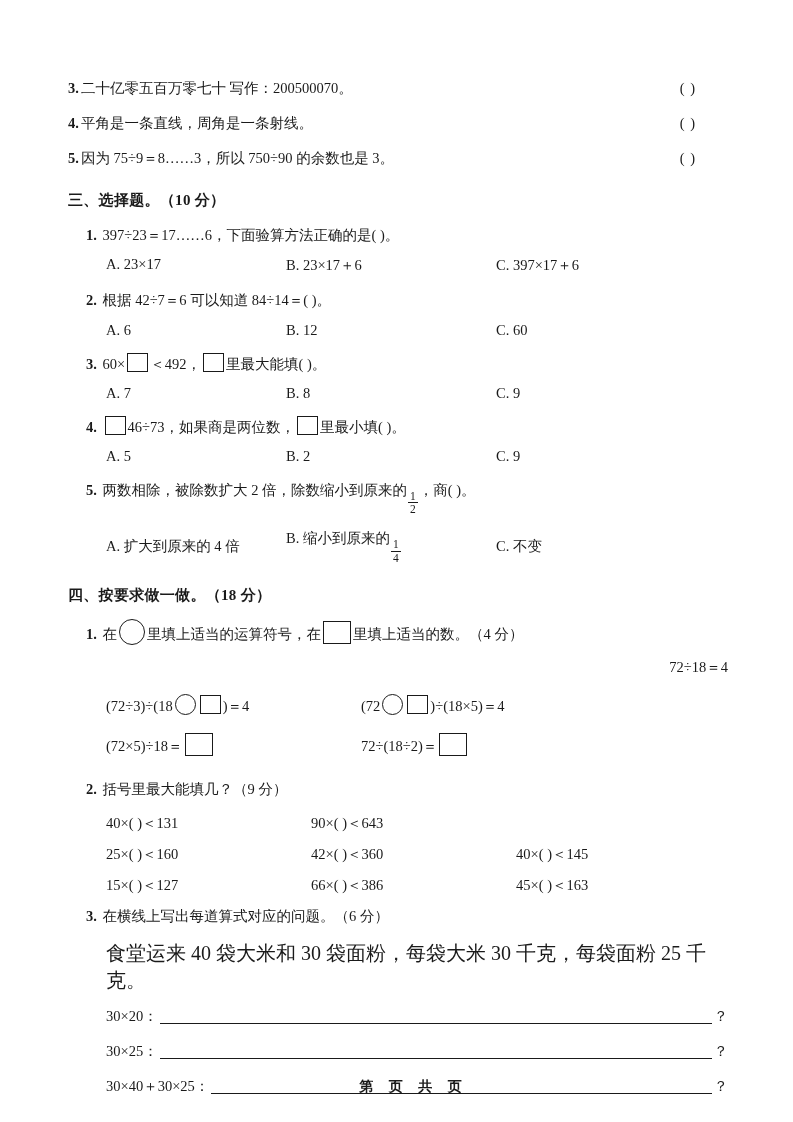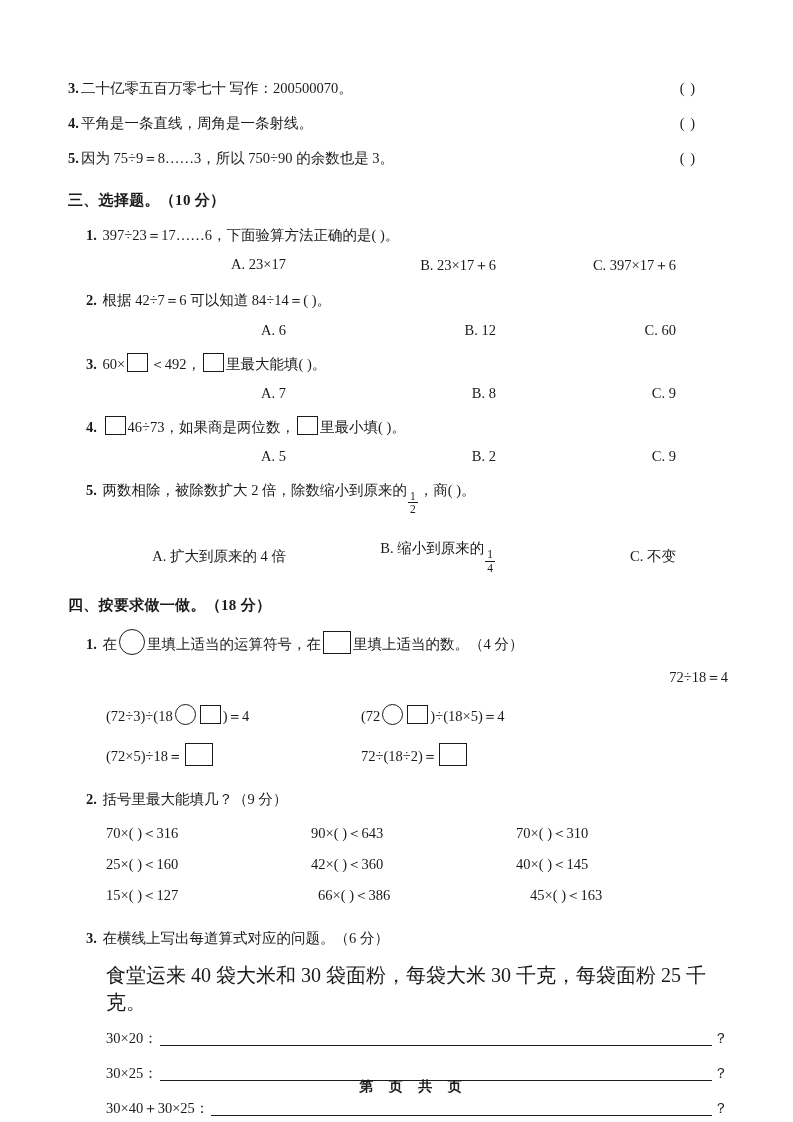--- a/index.html
+++ b/index.html
@@ -62,21 +62,20 @@
     line-height: 1.6;
     margin-bottom: 9px;
     padding-left: 18px;
   }
   .sub-q .qnum { font-weight: bold; }
   .opts {
     display: flex;
     font-size: 14.5px;
     padding-left: 38px;
     margin-bottom: 14px;
-    text-align: right;
   }
   .opts .opt:nth-child(1) { width: 180px; }
   .opts .opt:nth-child(2) { width: 210px; }
   .opts .opt:nth-child(3) { width: 180px; }
 
   
   .frac {
     display: inline-flex;
     flex-direction: column;
     align-items: center;
@@ -228,21 +227,21 @@
     <div class="sub-q">
       <span class="qnum">4.</span>
       <span class="box"></span><span>46÷73，如果商是两位数，</span><span class="box"></span><span>里最小填(        )。</span>
     </div>
     <div class="opts">
       <span class="opt">A. 5</span>
       <span class="opt">B. 2</span>
       <span class="opt">C. 9</span>
     </div>
 
-    <div class="sub-q" style="margin-bottom:24px;font-family:Liberation Serif, serif;">
+    <div class="sub-q" style="margin-bottom:14px;font-family:Liberation Serif, serif;">
       <span class="qnum">5.</span>
       <span>两数相除，被除数扩大 2 倍，除数缩小到原来的</span><span class="frac">
           <span class="num">1</span>
           <span class="den">2</span>
         </span><span>，商(        )。</span>
     </div>
     <div class="opts" style="margin-bottom:22px; align-items:center;">
       <span class="opt">A. 扩大到原来的 4 倍</span>
       <span class="opt"><span>B. 缩小到原来的</span><span class="frac">
             <span class="num">1</span>
@@ -270,30 +269,29 @@
       <span class="eq"><span>72÷(18÷2)＝</span><span class="box wide"></span></span>
     </div>
 
     <div class="sub-q" style="margin-bottom:12px;">
       <span class="qnum">2.</span>
       <span>括号里最大能填几？（9 分）</span>
     </div>
 
     <div class="pgrid">
       <div class="prow">
-        <span class="pcell">70×(        )＜316</span>
+        <span class="pcell">40×(        )＜131</span>
         <span class="pcell">90×(        )＜643</span>
-        <span class="pcell">70×(        )＜310</span>
       </div>
       <div class="prow">
         <span class="pcell">25×(        )＜160</span>
         <span class="pcell">42×(        )＜360</span>
         <span class="pcell">40×(        )＜145</span>
       </div>
-      <div class="prow" style="margin-bottom:22px;gap:14px;">
+      <div class="prow" style="margin-bottom:10px;">
         <span class="pcell">15×(        )＜127</span>
         <span class="pcell">66×(        )＜386</span>
         <span class="pcell">45×(        )＜163</span>
       </div>
     </div>
 
     <div class="sub-q" style="margin-bottom:12px;">
       <span class="qnum">3.</span>
       <span>在横线上写出每道算式对应的问题。（6 分）</span>
     </div>

